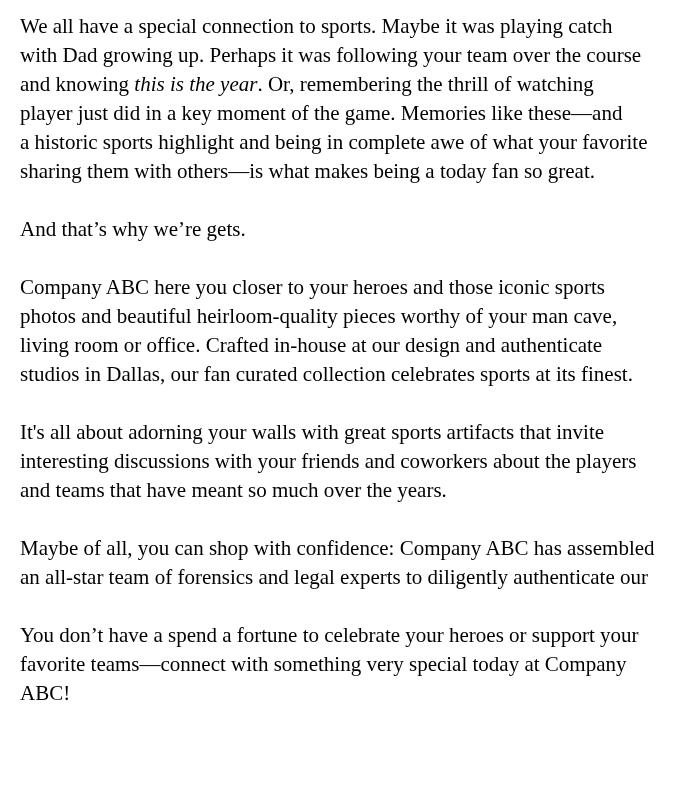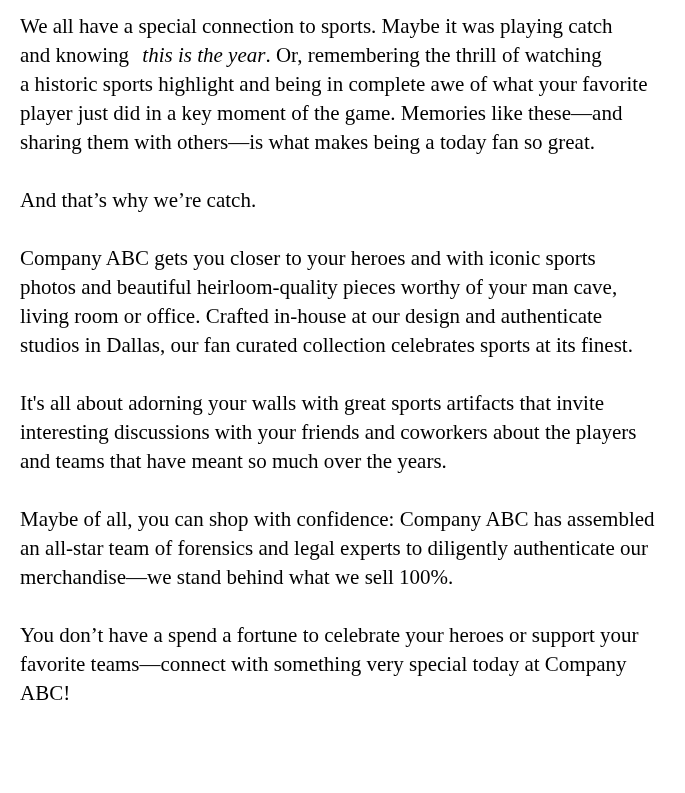--- a/index.html
+++ b/index.html
@@ -25,53 +25,52 @@
   }
   .para {
     margin: 0 0 29px 0;
     padding: 0;
   }
   .line {
     display: block;
     white-space: pre;
   }
   .line em {
-    margin-left: 8px;
   }
 </style>
 </head>
 <body>
 
 <div class="page" style="background: rgb(255, 255, 255); color: rgb(0, 0, 0);">
   <div class="doc-body">
       <p class="para">
         <span class="line"><span>We all have a special connection to sports. Maybe it was playing catch</span></span>
+        <span class="line"><span>with Dad growing up. Perhaps it was following your team over the course</span></span>
         <span class="line"><span>and knowing </span><em>this is the year</em><span>. Or, remembering the thrill of watching</span></span>
+        <span class="line"><span>player just did in a key moment of the game. Memories like these—and</span></span>
         <span class="line"><span>a historic sports highlight and being in complete awe of what your favorite</span></span>
-        <span class="line"><span>player just did in a key moment of the game. Memories like these—and</span></span>
         <span class="line"><span>sharing them with others—is what makes being a today fan so great.</span></span>
       </p>
       <p class="para">
-        <span class="line"><span>And that’s why we’re catch.</span></span>
+        <span class="line"><span>And that’s why we’re gets.</span></span>
       </p>
       <p class="para">
-        <span class="line"><span>Company ABC gets you closer to your heroes and with iconic sports</span></span>
+        <span class="line"><span>Company ABC here you closer to your heroes and those iconic sports</span></span>
         <span class="line"><span>photos and beautiful heirloom-quality pieces worthy of your man cave,</span></span>
         <span class="line"><span>living room or office. Crafted in-house at our design and authenticate</span></span>
         <span class="line"><span>studios in Dallas, our fan curated collection celebrates sports at its finest.</span></span>
       </p>
       <p class="para">
         <span class="line"><span>It's all about adorning your walls with great sports artifacts that invite</span></span>
         <span class="line"><span>interesting discussions with your friends and coworkers about the players</span></span>
         <span class="line"><span>and teams that have meant so much over the years.</span></span>
       </p>
       <p class="para">
         <span class="line"><span>Maybe of all, you can shop with confidence: Company ABC has assembled</span></span>
         <span class="line"><span>an all-star team of forensics and legal experts to diligently authenticate our</span></span>
-        <span class="line"><span>merchandise—we stand behind what we sell 100%.</span></span>
       </p>
       <p class="para">
         <span class="line"><span>You don’t have a spend a fortune to celebrate your heroes or support your</span></span>
         <span class="line"><span>favorite teams—connect with something very special today at Company</span></span>
         <span class="line"><span>ABC!</span></span>
       </p>
     </div>
 </div>
 
 </body></html>

